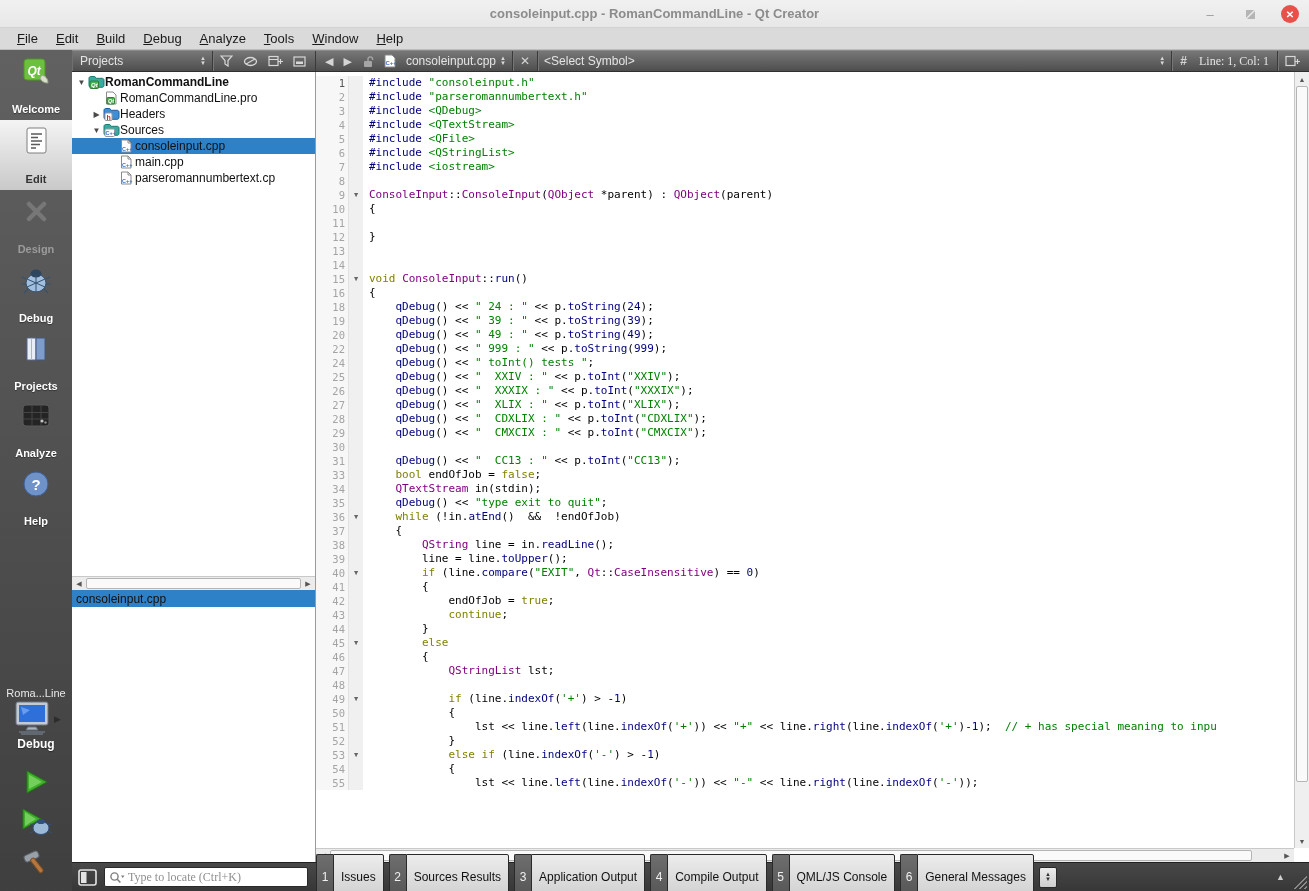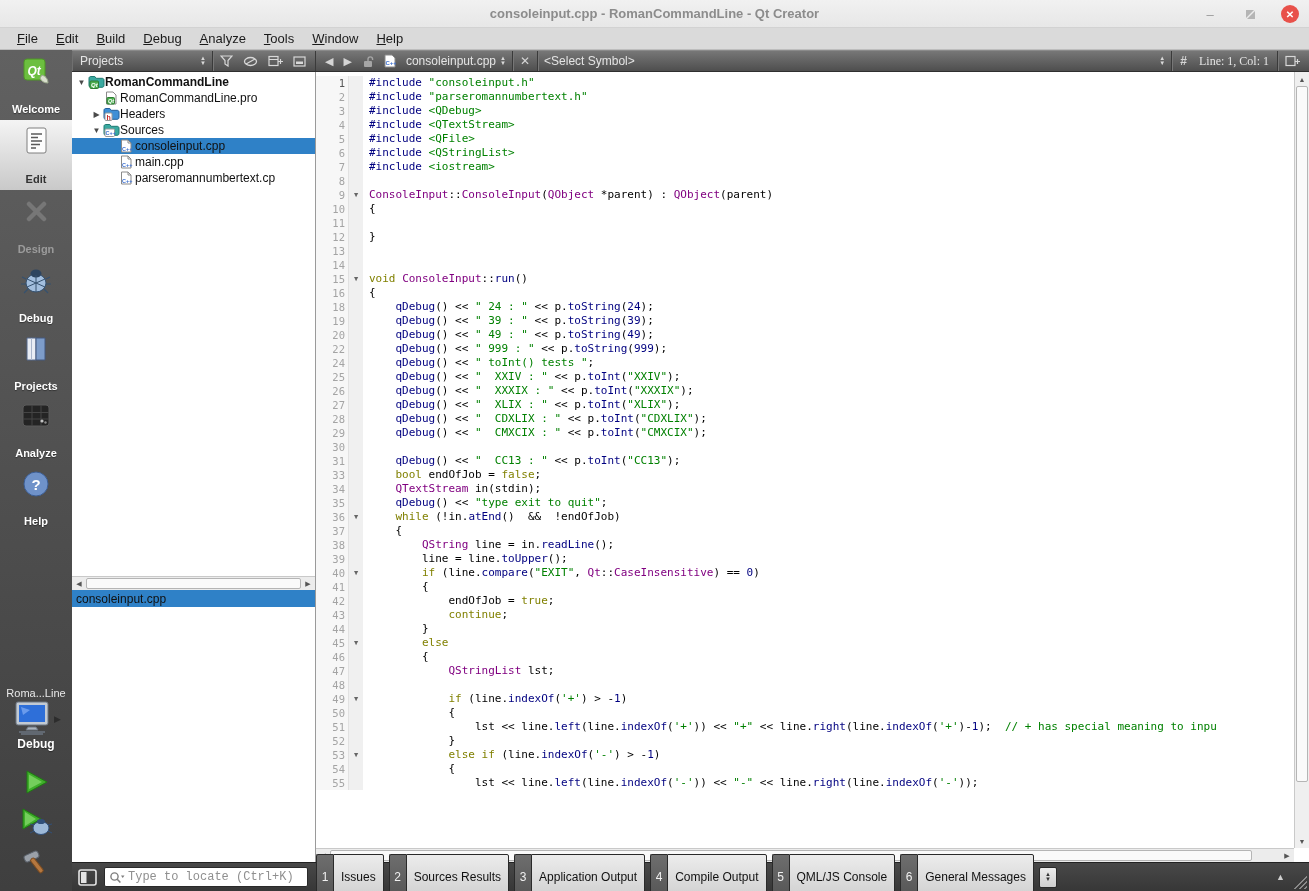--- a/index.html
+++ b/index.html
@@ -96,21 +96,21 @@
   .ed-vscroll .sthumb { position:absolute; left:1px; right:1px; top:0; height:93%; background:#fafafa; border:1px solid #b5b5b5; border-radius:2px; }
   .ed-hscroll { position:absolute; left:0; right:15px; bottom:0; height:14px; background:#ececec; border-top:1px solid #c9c9c9; display:flex; }
   .ed-hscroll .sarr { width:14px; display:flex; align-items:center; justify-content:center; font-size:7px; color:#555; }
   .ed-hscroll .strack { flex:1; position:relative; }
   .ed-hscroll .sthumb { position:absolute; top:1px; bottom:1px; left:0; width:97%; background:#fafafa; border:1px solid #b5b5b5; border-radius:2px; }
 
   
   .bottombar { height:29px; flex:0 0 29px; background:linear-gradient(#484848,#373737); border-top:1px solid #222; display:flex; align-items:center; padding:0 6px; position:relative; }
   .toggle-btn { margin-right:7px; cursor:pointer; line-height:0; }
   .locator { width:204px; height:20px; background:#fff; border:1px solid #2a2a2a; border-radius:2px; display:flex; align-items:center; padding:0 4px; margin-right:8px; }
-  .locator input { border:none; outline:none; flex:1; font-size:12px; color:#737373; font-family:Liberation Mono, monospace; background:transparent; min-width:0; }
+  .locator input { border:none; outline:none; flex:1; font-size:12px; color:#737373; font-family:Liberation Serif, serif; background:transparent; min-width:0; }
   .locator input::placeholder { color:#8f8f8f; }
   .otabs { display:flex; align-items:center; gap:5px; }
   .otab { display:flex; align-items:stretch; cursor:pointer; }
   .otab .num { background:linear-gradient(#6e6e6e,#545454); color:#f0f0f0; font-size:12px; width:17px; display:flex; align-items:center; justify-content:center; border:1px solid #2a2a2a; border-right:none; border-radius:2px 0 0 2px; }
   .otab .lbl { background:linear-gradient(#ececec,#cfcfcf); color:#111; font-size:12px; padding:15px 7px; border:1px solid #2a2a2a; border-radius:0 2px 2px 0; display:flex; align-items:center; }
   .updown-btn { margin-left:5px; background:linear-gradient(#ececec,#cfcfcf); border:1px solid #2a2a2a; border-radius:2px; width:18px; height:21px; display:flex; flex-direction:column; align-items:center; justify-content:center; cursor:pointer; }
   .updown-btn i { font-style:normal; font-size:6px; line-height:5px; color:#333; }
   .pane-up { position:absolute; right:24px; color:#cfcfcf; font-size:9px; cursor:pointer; }
   .grip { position:absolute; right:2px; bottom:2px; width:13px; height:13px; background:
     linear-gradient(135deg, transparent 48%, #8a8a8a 48%, #8a8a8a 55%, transparent 55%,

